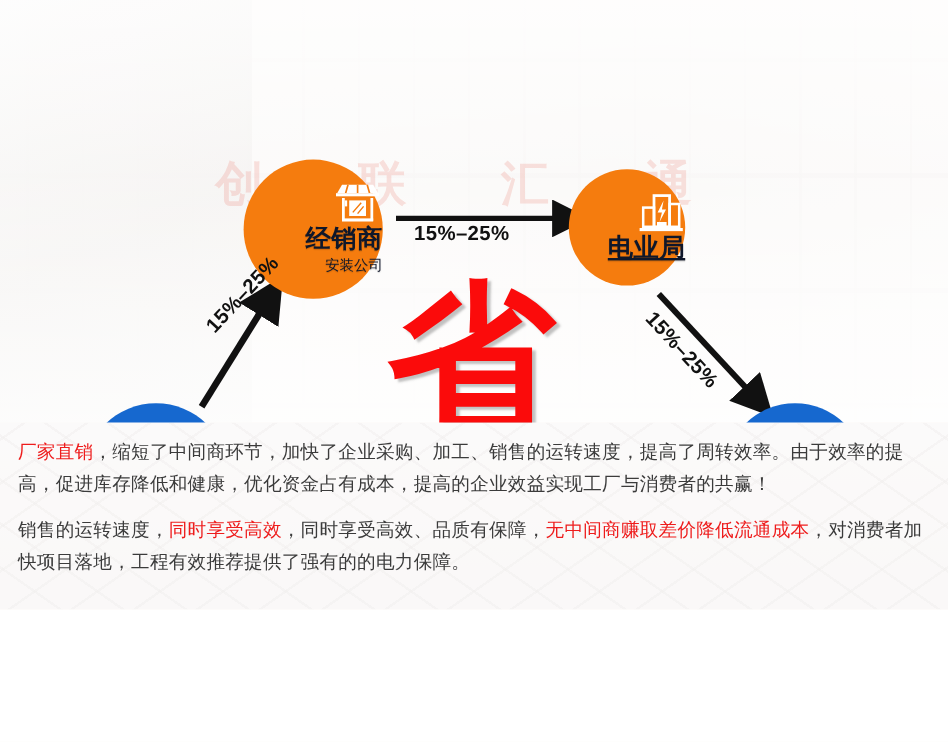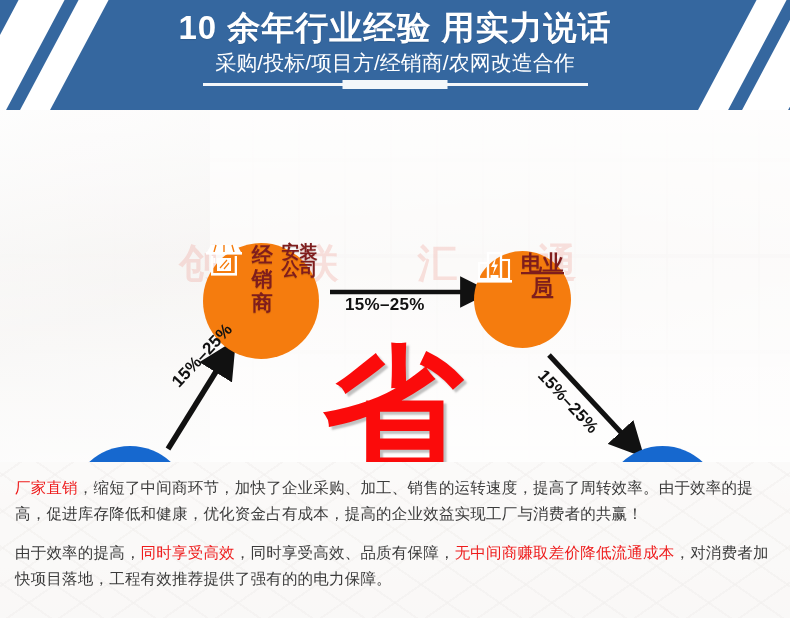--- a/index.html
+++ b/index.html
@@ -113,35 +113,35 @@
     letter-spacing: 34px;
     color: rgba(230,90,70,.17);
     white-space: nowrap;
     user-select: none;
   }
 
   
   .node {
     position: absolute;
     border-radius: 50%;
-    display: flex; flex-direction: row;
-    align-items: flex-start; justify-content: center;
-    color: #7f1d1d;
+    display: flex; flex-direction: column;
+    align-items: flex-end; justify-content: center;
+    color: #0f172a;
     text-align: center;
     z-index: 6;
   }
   .node .node-icon { display:block; line-height: 0; }
   .node .node-label {
     font-size: 21px; font-weight: bold;
     letter-spacing: .5px;
     line-height: 24px;
     text-shadow: 0 1px 1px rgba(0,0,0,.18);
   }
   .node .node-sublabel {
-    font-size: 18px; font-weight: bold;
+    font-size: 12px; font-weight: normal;
     line-height: 17px; margin-top: 1px;
     text-shadow: 0 1px 1px rgba(0,0,0,.18);
   }
 
   #node-dealer { left: 203px; top: 133px; width: 116px; height: 116px; background: #f57c0e; }
   #node-dealer .node-icon { margin-bottom: 2px; }
   #node-power  { left: 474px; top: 141px; width: 97px;  height: 97px;  background: #f57c0e; text-decoration: underline; }
   #node-brand  { left: 70px;  top: 336px; width: 120px; height: 120px; background: #1668cf; }
   #node-consumer { left: 604px; top: 336px; width: 117px; height: 117px; background: #1668cf; }
 
@@ -205,31 +205,20 @@
     letter-spacing: .2px;
   }
   .para + .para { margin-top: 13px; }
   .hl { color: #ee1c1c; }
 </style>
 </head>
 <body>
 
 <div class="page">
 
-  <div class="header">
-    <div class="header-stripe hs1"></div>
-    <div class="header-stripe hs2"></div>
-    <div class="header-stripe hs3"></div>
-    <div class="header-stripe hs4"></div>
-    <div class="header-inner">
-      <div class="header-title">10 余年行业经验 用实力说话</div>
-      <div class="header-sub">采购/投标/项目方/经销商/农网改造合作</div>
-      <div class="header-rule"></div>
-    </div>
-  </div>
 
   <div class="diagram">
     <div class="bg-photo"></div>
     <div class="bg-photo-left"></div>
     <div class="bg-wash"></div>
     <div class="watermark">创 联 汇 通</div>
 
     <svg class="arrow-svg" viewBox="0 0 790 352">
       <defs>
         <marker id="ah" markerWidth="7" markerHeight="7" refX="2.2" refY="3.5" orient="auto">
@@ -296,17 +285,17 @@
   </div>
 
   <div class="bottom">
     <div class="bottom-bg"></div>
 
     <p class="para">
       <span class="hl">厂家直销</span><span>，缩短了中间商环节，加快了企业采购、加工、销售的运转速度，提高了周转效率。由于效率的提高，促进库存降低和健康，优化资金占有成本，提高的企业效益实现工厂与消费者的共赢！</span>
     </p>
 
     <p class="para">
-      <span>由于效率的提高，</span><span class="hl">同时享受高效</span><span>，同时享受高效、品质有保障，</span><span class="hl">无中间商赚取差价降低流通成本</span><span>，对消费者加快项目落地，工程有效推荐提供了强有的的电力保障。</span>
+      <span>销售的运转速度，</span><span class="hl">同时享受高效</span><span>，同时享受高效、品质有保障，</span><span class="hl">无中间商赚取差价降低流通成本</span><span>，对消费者加快项目落地，工程有效推荐提供了强有的的电力保障。</span>
     </p>
   </div>
 
 </div>
 
 </body></html>

